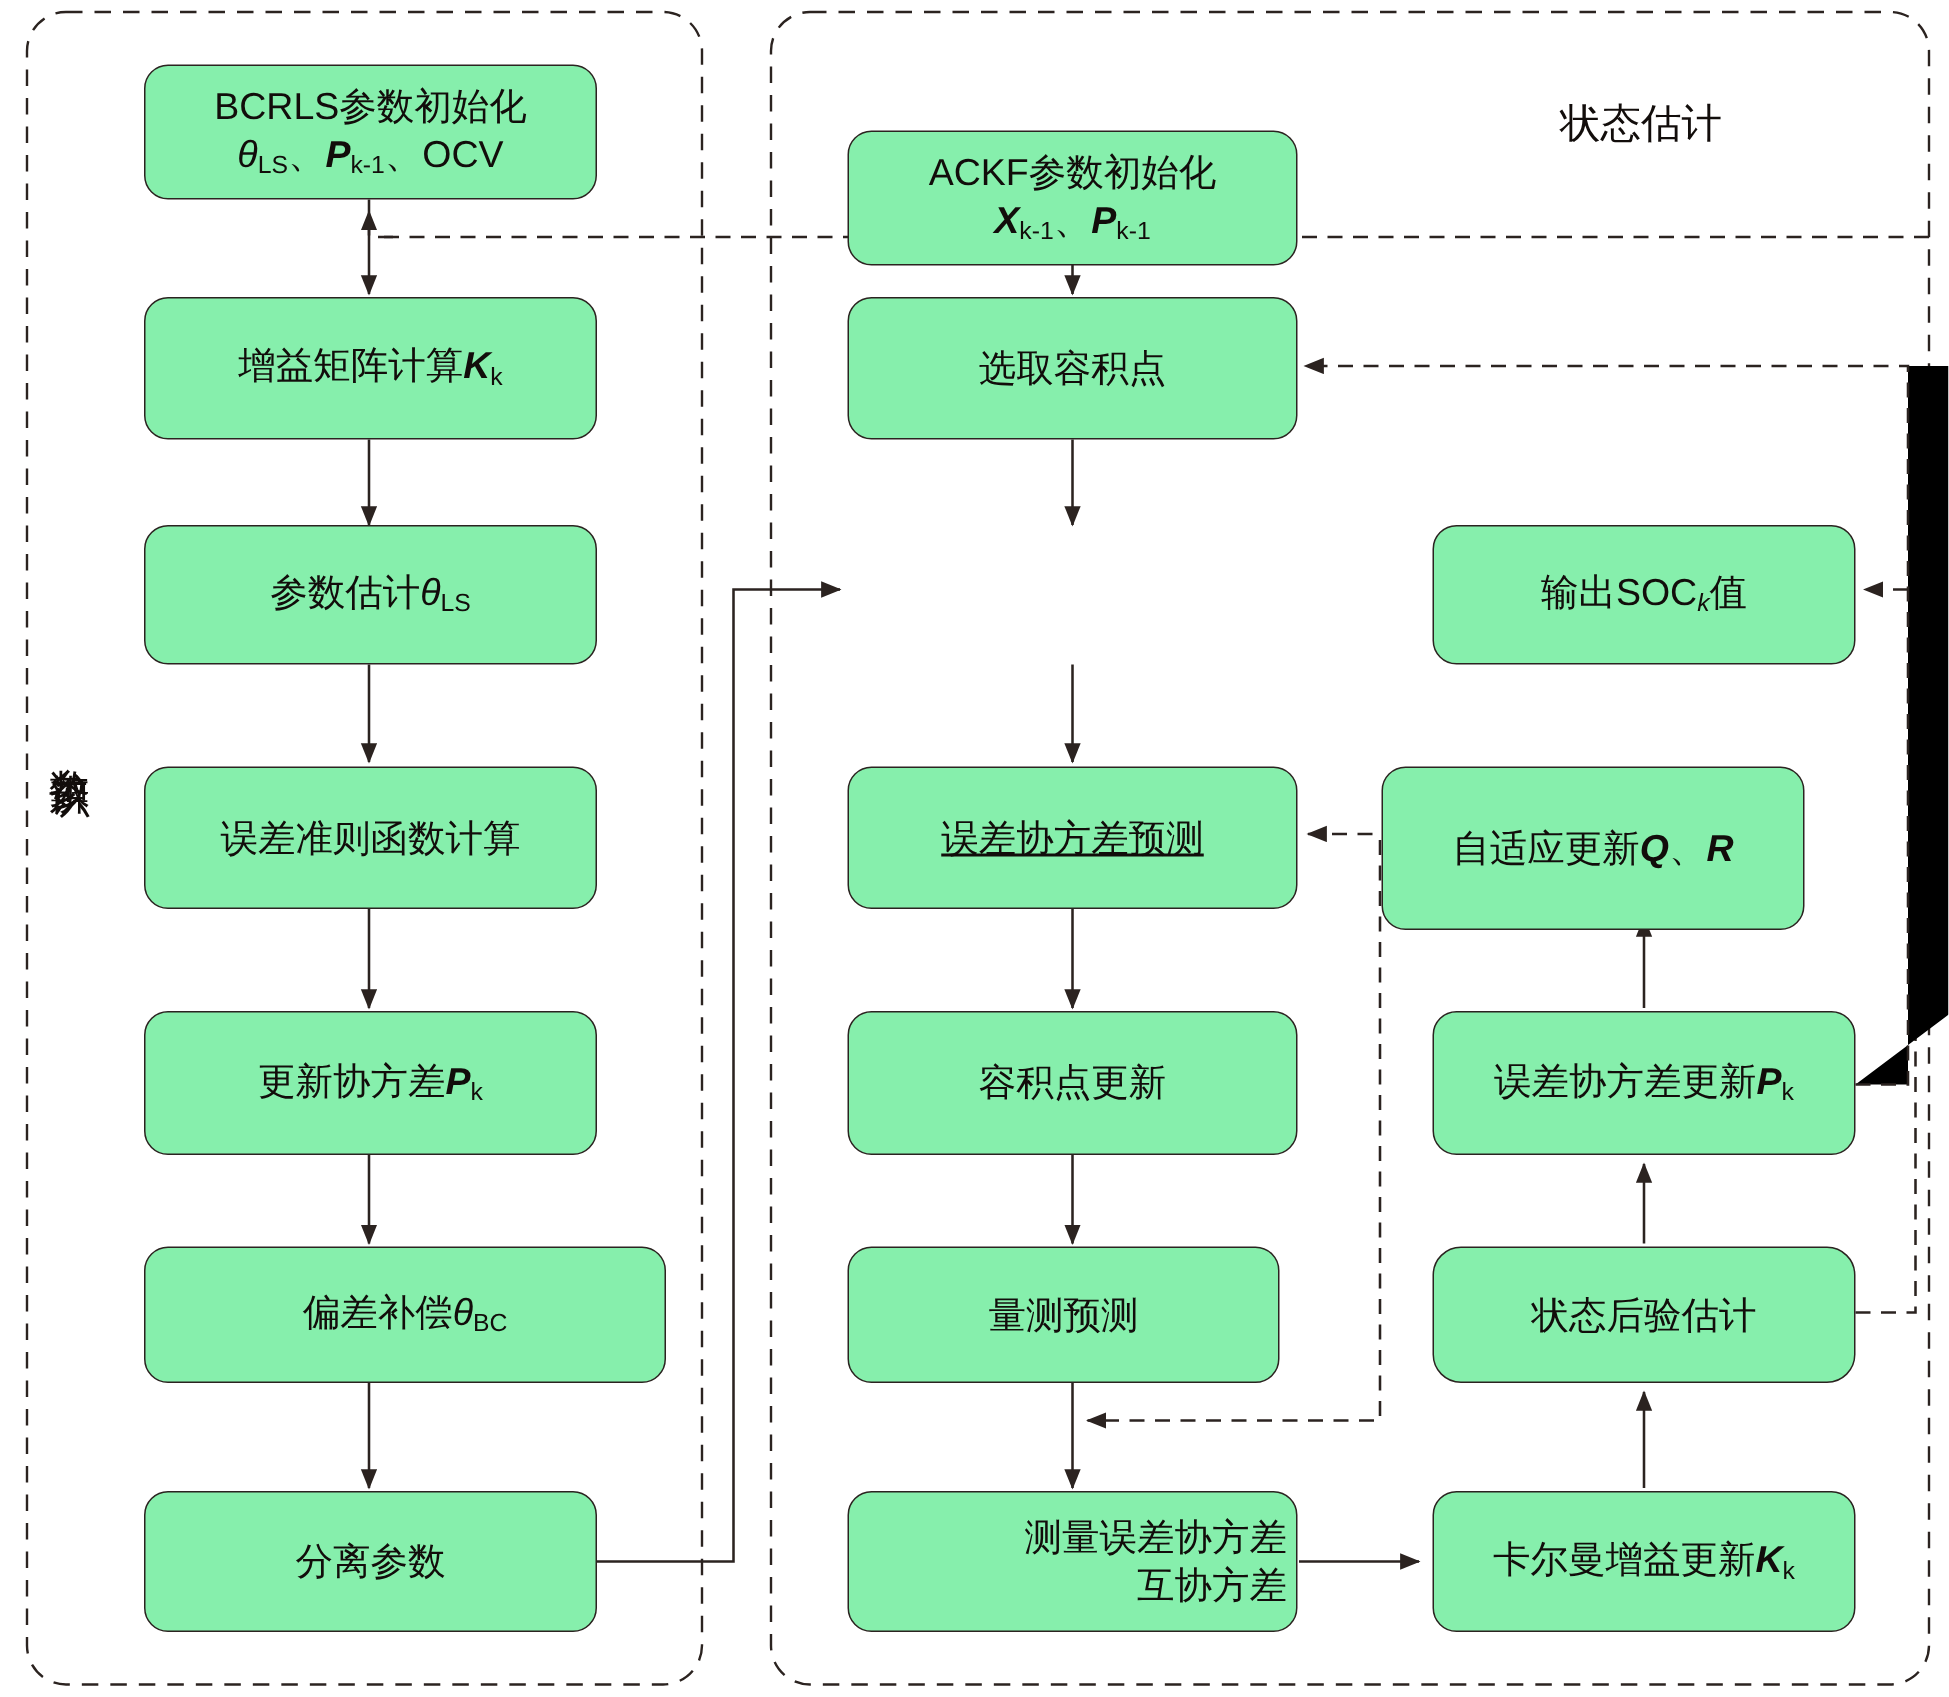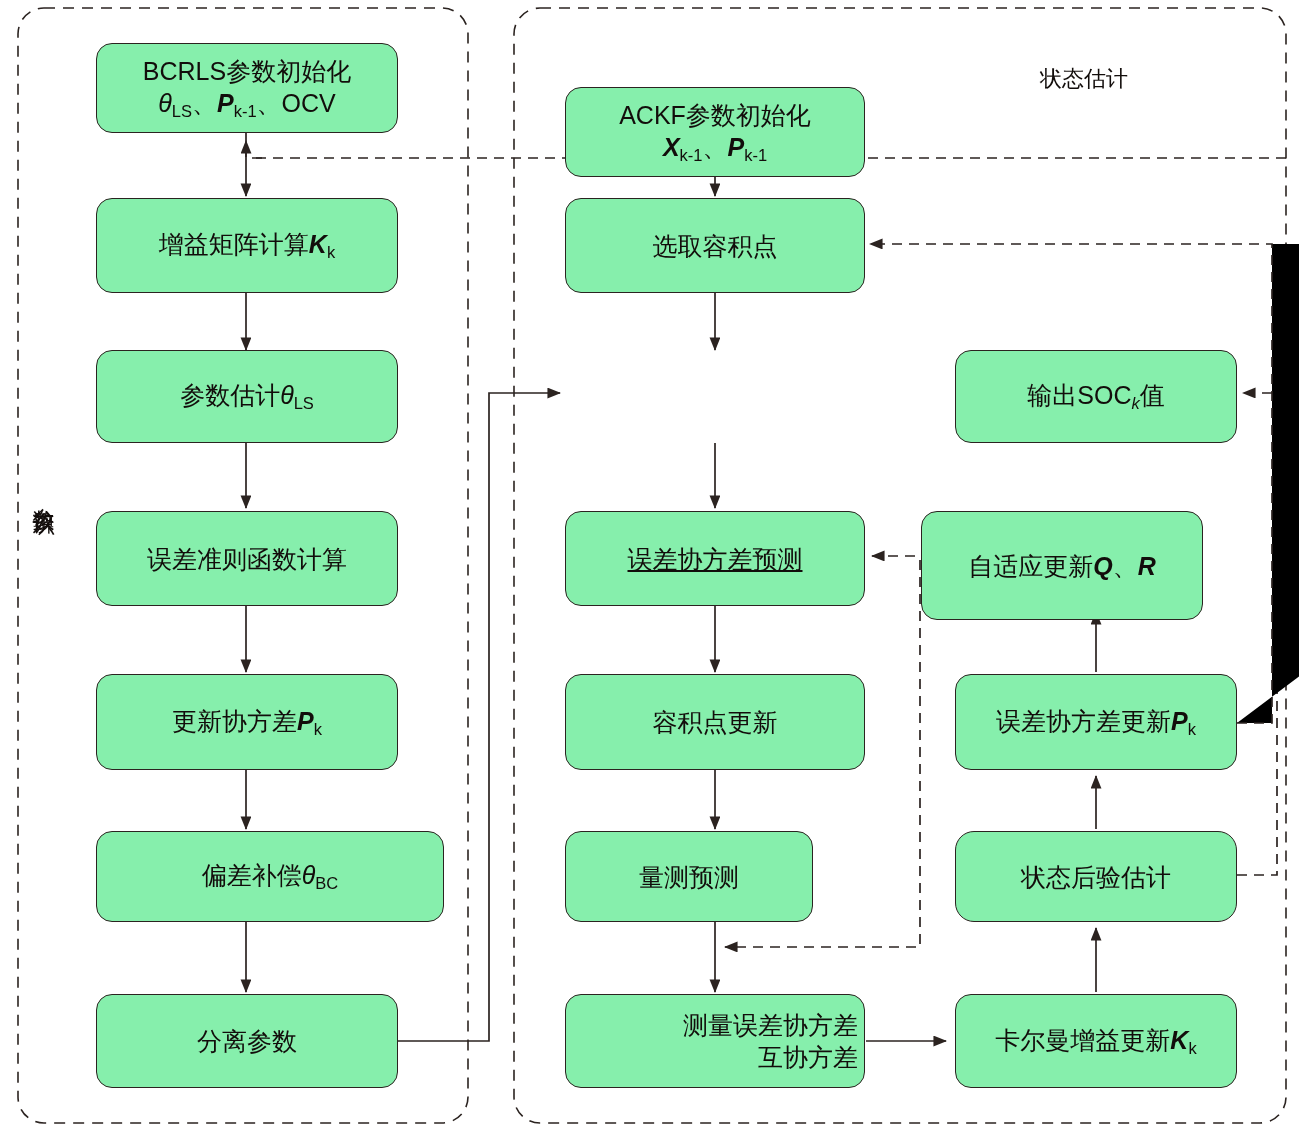--- a/index.html
+++ b/index.html
@@ -14,21 +14,21 @@
     display:flex;align-items:center;justify-content:center;
     text-align:center;
     color:#120d0b;
     font-size:25px;
     line-height:1.28;
     box-sizing:border-box;
     padding:2px 6px;
   }
   .box .inner{width:100%;}
   .grp-label{
-    position:absolute;color:#120d0b;font-size:22px;line-height:1.2;
+    position:absolute;color:#120d0b;font-size:27px;line-height:1.2;
   }
   .grp-label.vertical{
     writing-mode:vertical-rl;
     text-orientation:upright;
     letter-spacing:2px;
   }
   sub{font-size:0.66em;vertical-align:-0.28em;}
 </style>
 </head>
 <body>
@@ -110,21 +110,21 @@
   </div>
   <div class="box" style="left:565px;top:198px;width:300px;height:95px;">
     <div class="inner">选取容积点</div>
   </div>
   <div class="box" style="left:565px;top:511px;width:300px;height:95px;text-decoration:underline;">
     <div class="inner">误差协方差预测</div>
   </div>
   <div class="box" style="left:565px;top:674px;width:300px;height:96px;">
     <div class="inner">容积点更新</div>
   </div>
-  <div class="box" style="left:565px;top:831px;width:248px;height:91px;">
+  <div class="box" style="left:565px;top:831px;width:288px;height:91px;">
     <div class="inner">量测预测</div>
   </div>
   <div class="box" style="left:565px;top:994px;width:300px;height:94px;text-align:right;">
     <div class="inner">测量误差协方差<br>互协方差</div>
   </div>
 
   <div class="box" style="left:955px;top:350px;width:282px;height:93px;">
     <div class="inner">输出SOC<sub><i>k</i></sub>值</div>
   </div>
   <div class="box" style="left:921px;top:511px;width:282px;height:109px;">

